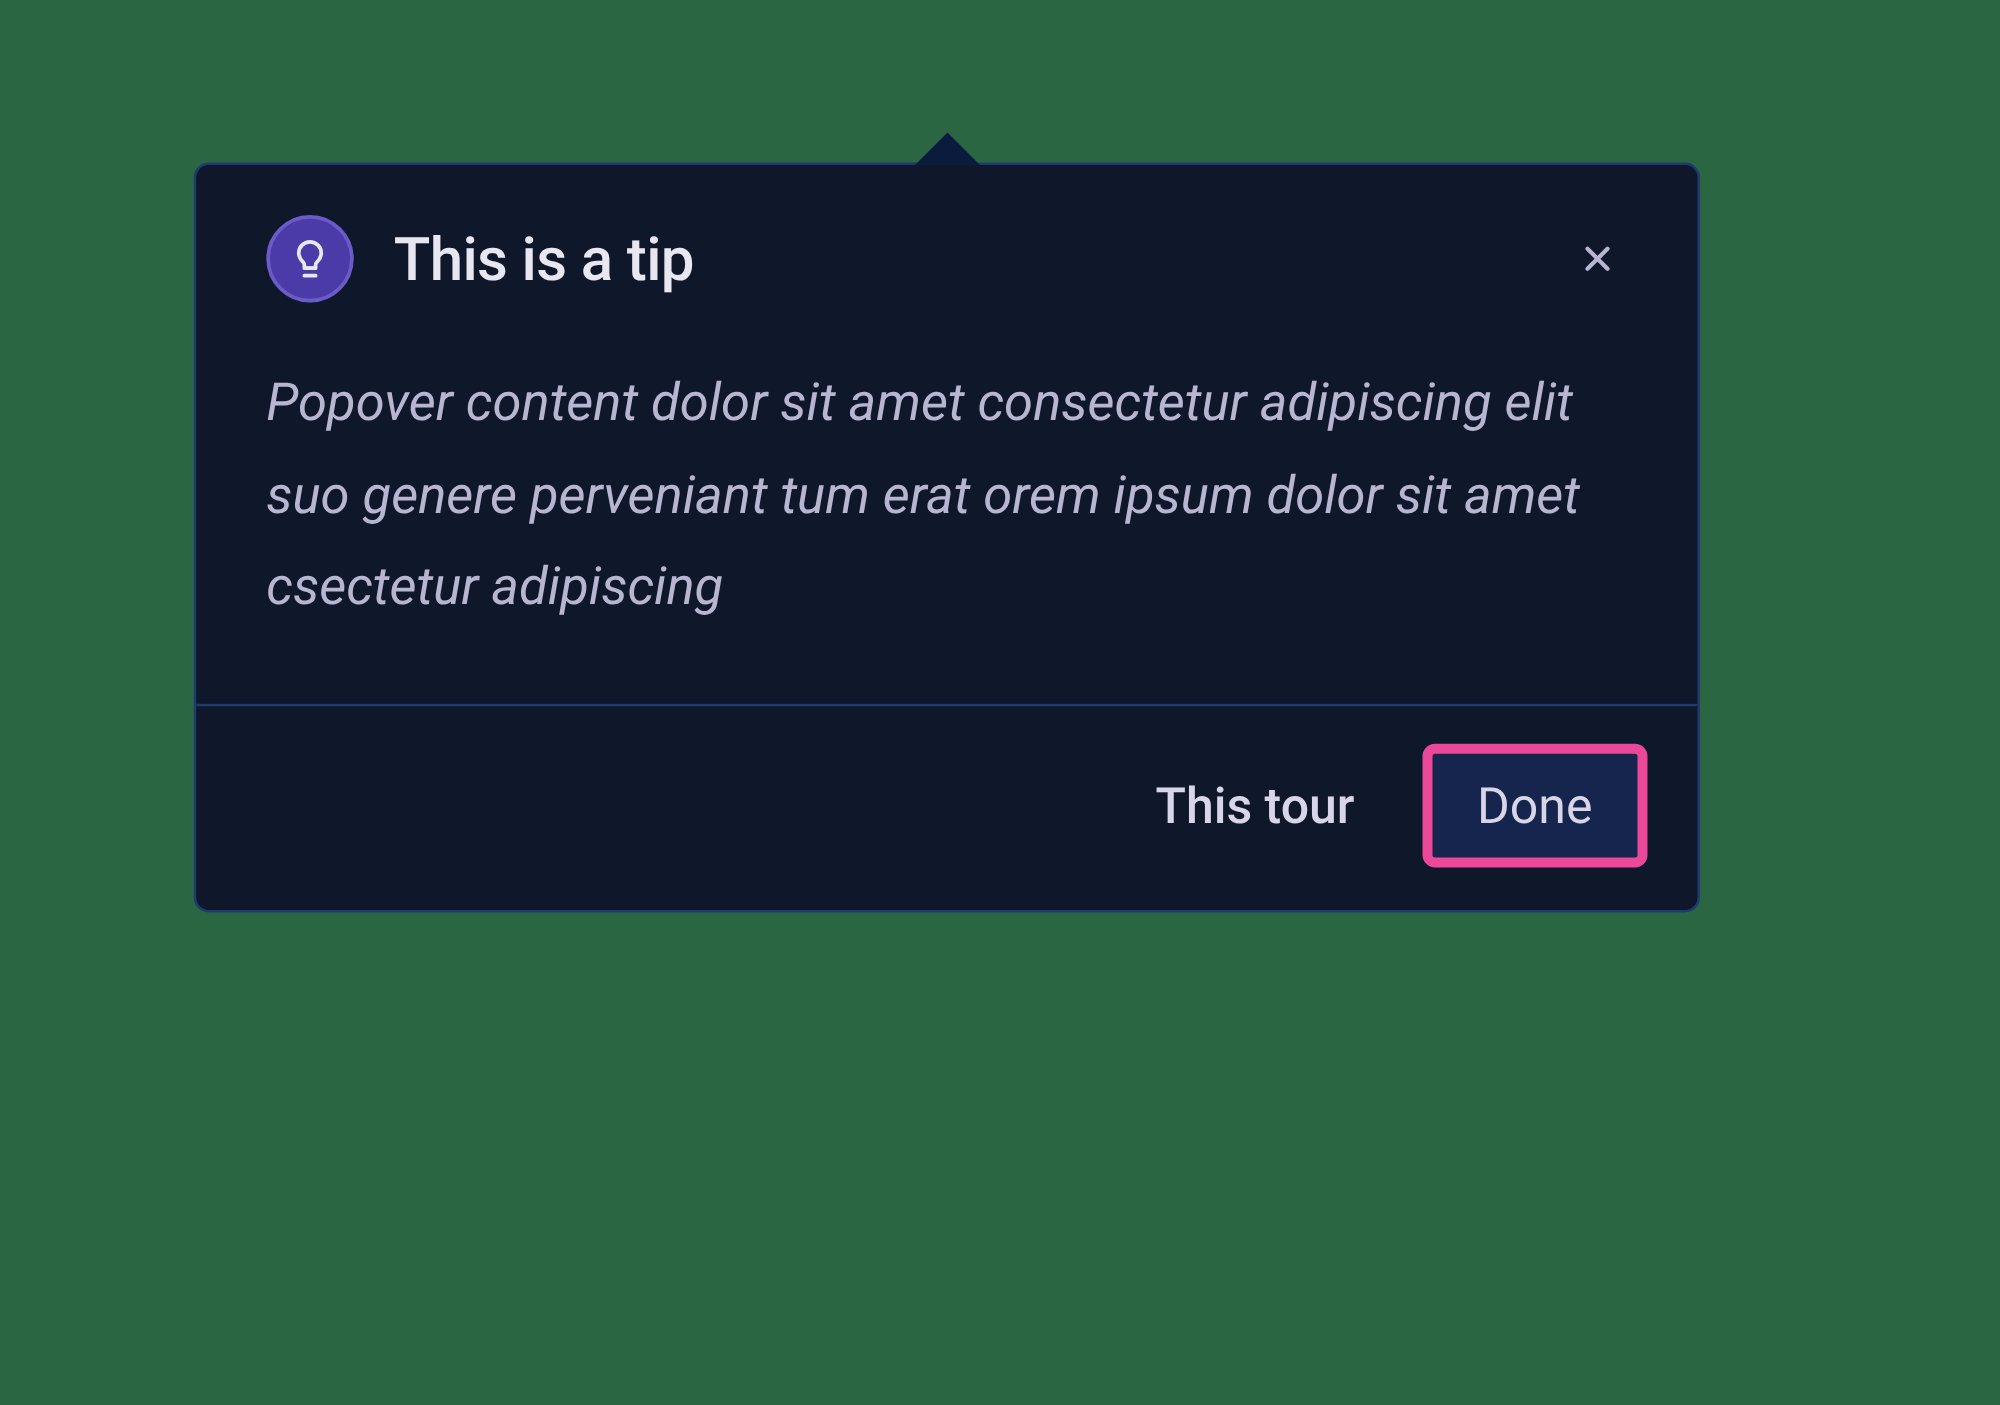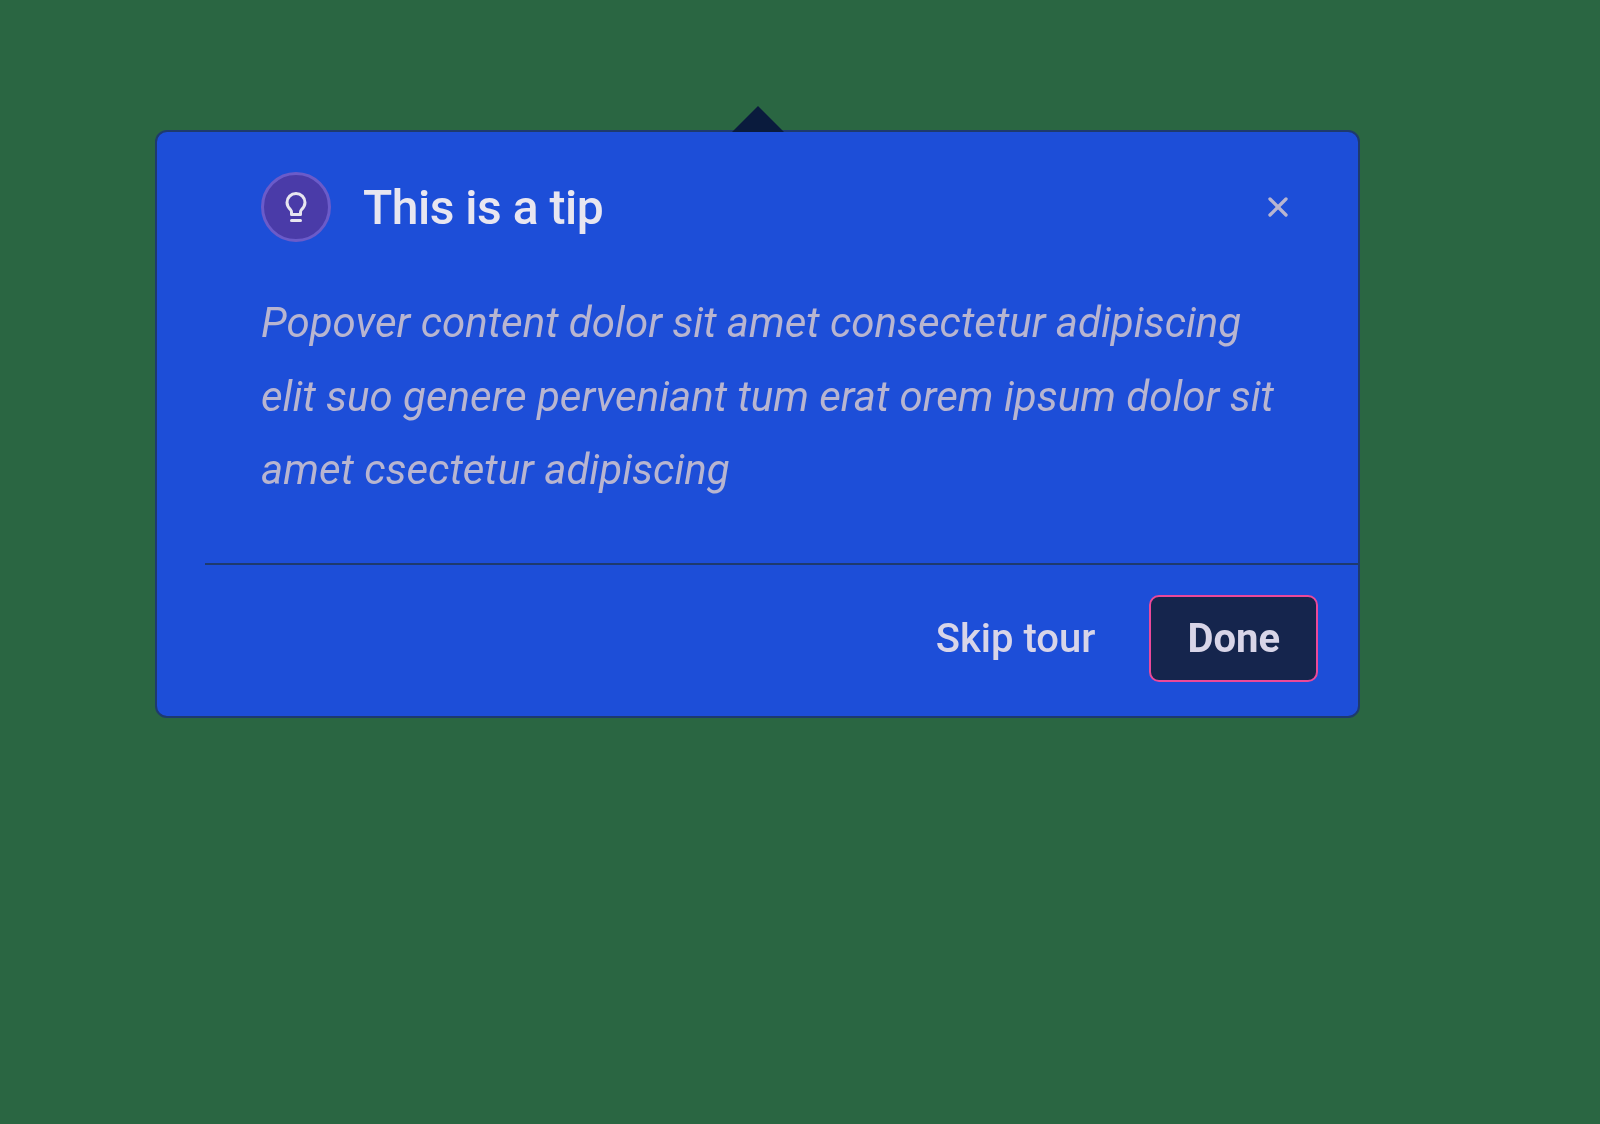--- a/index.html
+++ b/index.html
@@ -30,26 +30,25 @@
       transform: translateX(-50%);
       width: 0;
       height: 0;
       border-left: 26px solid transparent;
       border-right: 26px solid transparent;
       border-bottom: 26px solid #0a1b3d;
       z-index: 2;
     }
 
     .popover {
-      background: #1d4ed8;
+      background: #0f172a;
       border: 2px solid #1e3a6e;
       border-radius: 12px;
       width: 100%;
       position: relative;
-      padding-left: 48px;
     }
 
     .popover-header {
       display: flex;
       align-items: center;
       justify-content: space-between;
       padding: 40px 56px 0 56px;
     }
 
     .header-left {
@@ -124,24 +123,24 @@
       color: #d8d5e8;
       font-size: 40px;
       font-weight: 500;
       cursor: pointer;
       padding: 12px 20px;
       font-family: inherit;
     }
 
     .done-button {
       background: #15254d;
-      border: 2px solid #ec4899;
+      border: 8px solid #ec4899;
       color: #d8d5e8;
       font-size: 40px;
-      font-weight: 700;
+      font-weight: 400;
       cursor: pointer;
       padding: 18px 36px;
       border-radius: 10px;
       font-family: inherit;
     }
   </style>
 </head>
 <body>
 
 <div class="popover-wrapper">
@@ -162,17 +161,17 @@
         <svg viewBox="0 0 24 24" fill="none" stroke="#b8b5d0" stroke-width="2.5" stroke-linecap="round">
           <line x1="6" y1="6" x2="18" y2="18"></line>
           <line x1="18" y1="6" x2="6" y2="18"></line>
         </svg>
       </button>
     </div>
     <div class="popover-body">
       <p class="popover-content">Popover content dolor sit amet consectetur adipiscing elit suo genere perveniant tum erat orem ipsum dolor sit amet csectetur adipiscing</p>
     </div>
     <div class="popover-footer">
-      <button class="skip-button">Skip tour</button>
+      <button class="skip-button">This tour</button>
       <button class="done-button">Done</button>
     </div>
   </div>
 </div>
 
 </body></html>

